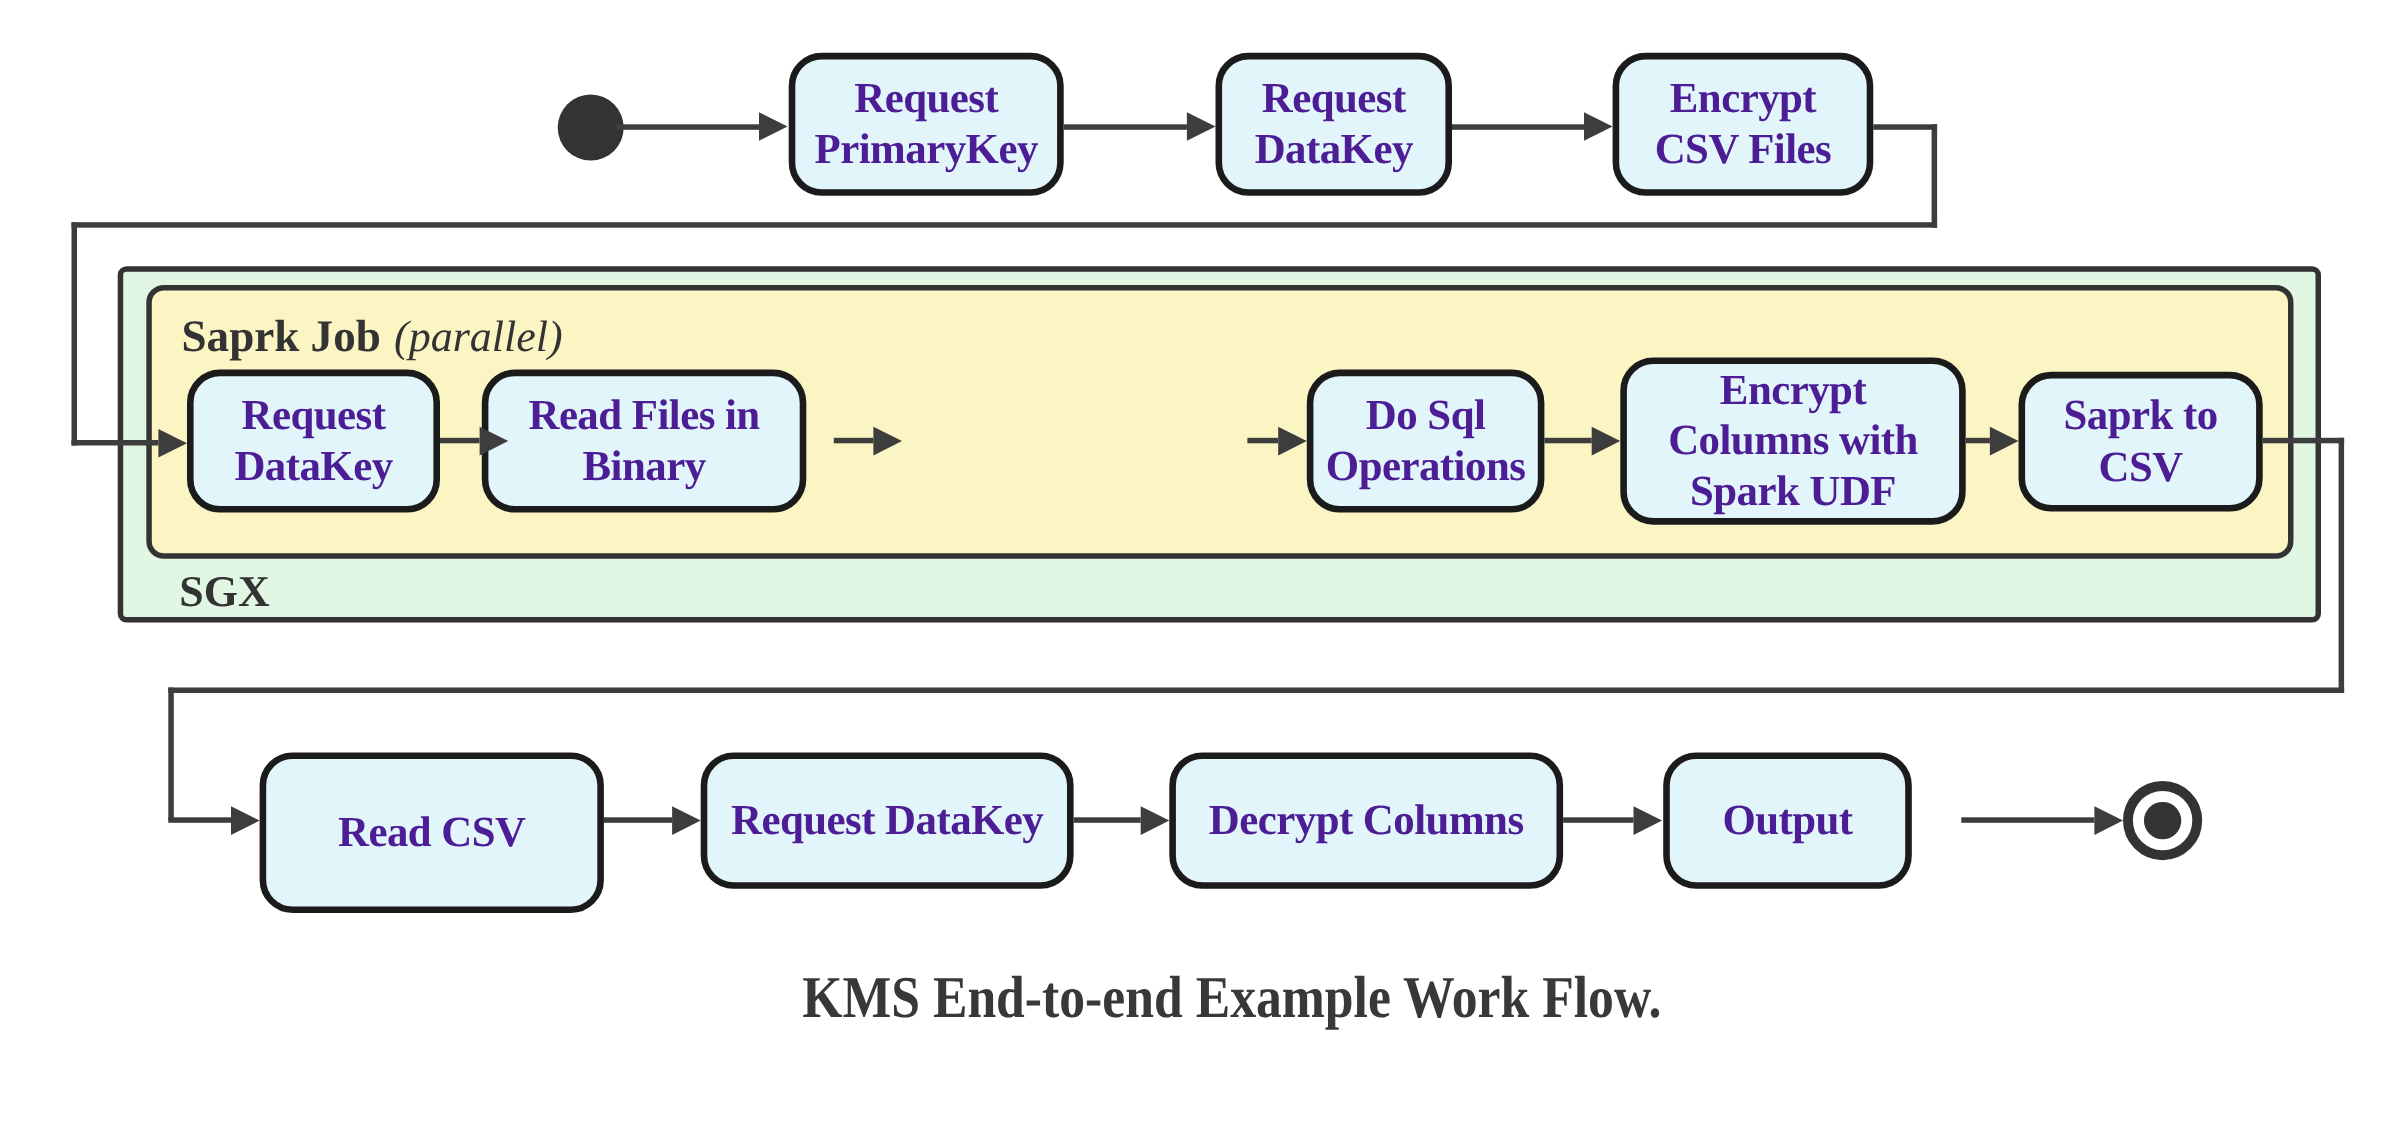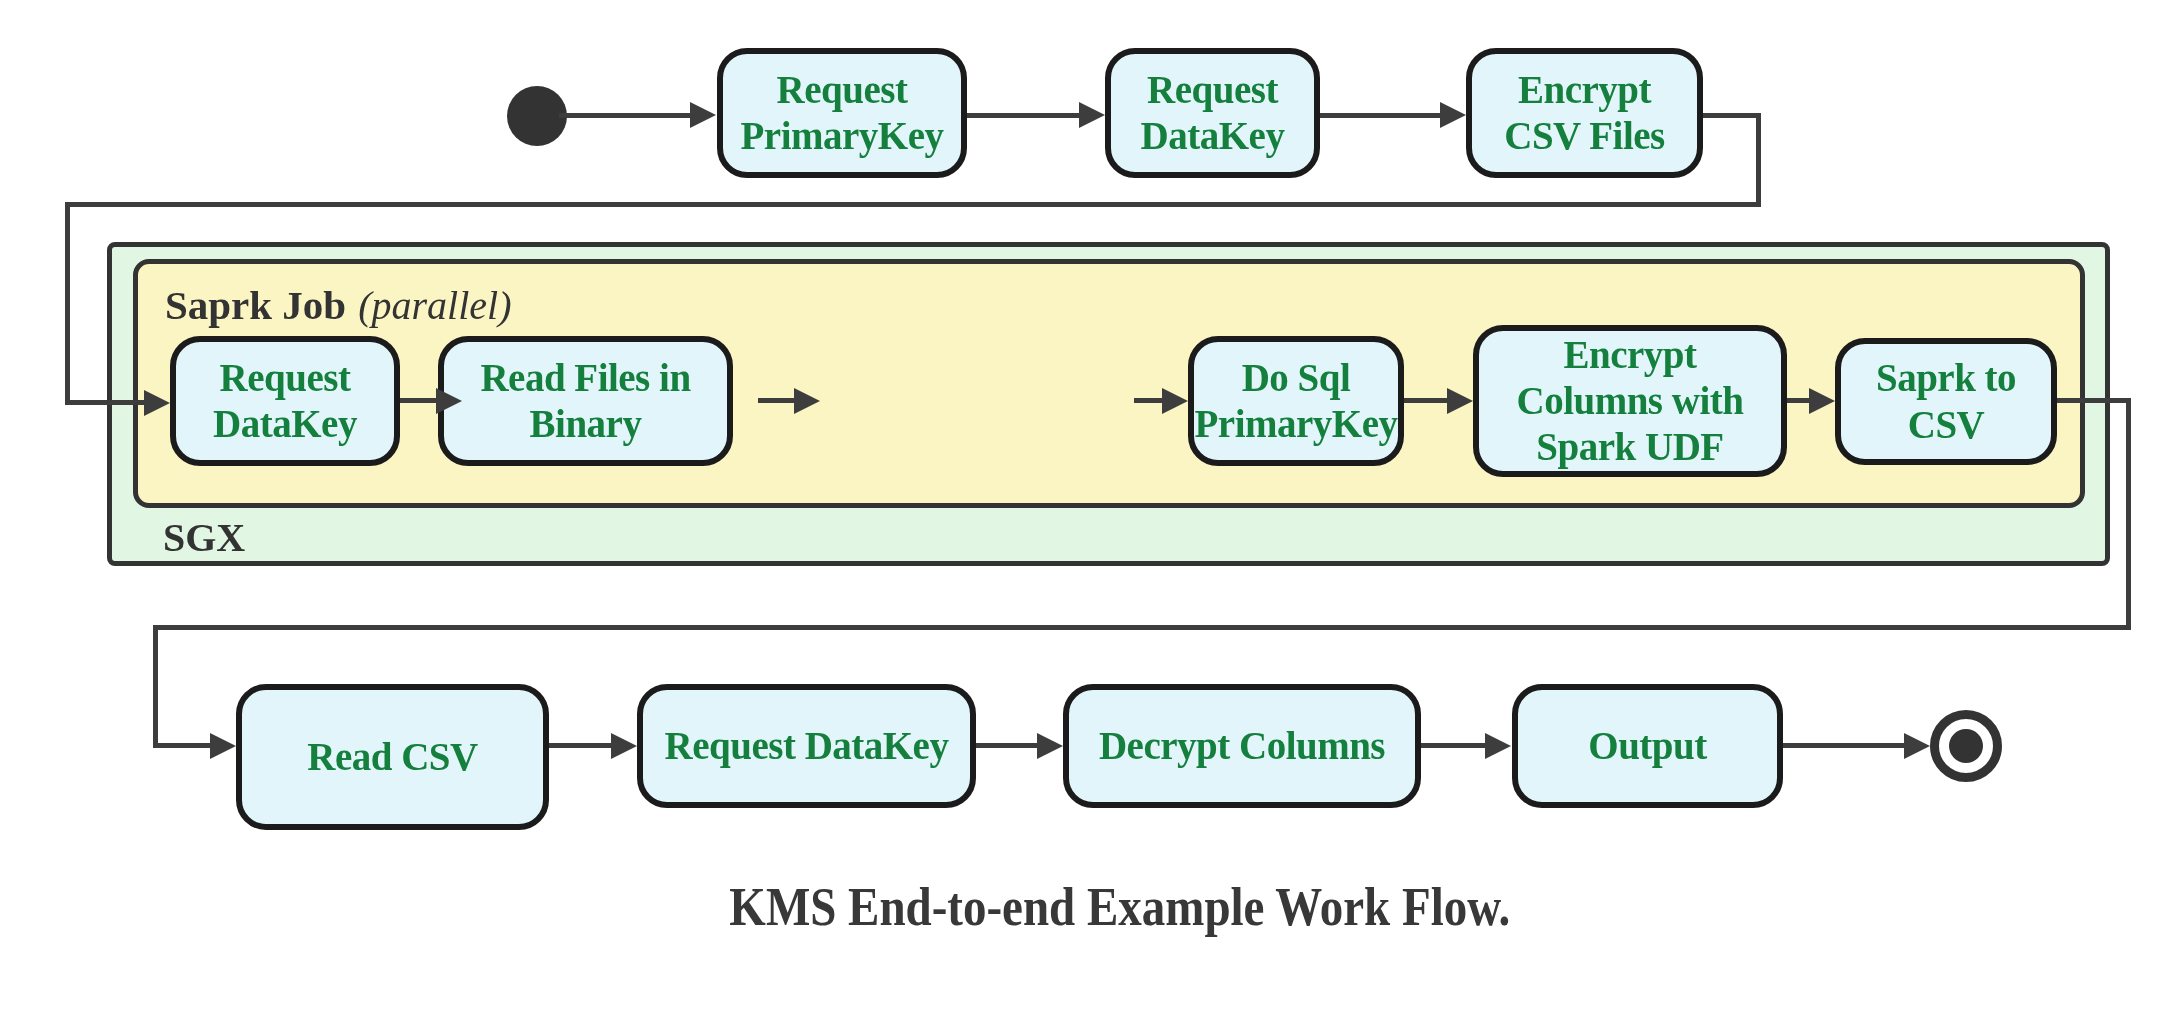--- a/index.html
+++ b/index.html
@@ -6,21 +6,21 @@
   #canvas{position:relative;width:2179px;height:1036px;background:#ffffff;overflow:hidden;
           font-family:"Liberation Serif","DejaVu Serif",serif;}
   .container{position:absolute;box-sizing:border-box;}
   #sgx-box{left:107px;top:242px;width:2003px;height:324px;background:#e2f7e3;
            border:5px solid #333333;border-radius:8px;z-index:1;}
   #spark-box{left:133px;top:259px;width:1952px;height:249px;background:#fbf5c4;
            border:5px solid #333333;border-radius:16px;z-index:2;}
   .node{position:absolute;box-sizing:border-box;background:#e1f5fa;border:6px solid #1b1b1b;
         border-radius:30px;display:flex;align-items:center;justify-content:center;
         text-align:center;z-index:4;}
-  .node-label{font-weight:bold;font-size:39px;line-height:1.18;color:#15803d;
+  .node-label{font-weight:bold;font-size:39px;line-height:1.18;color:#4c1d95;
         white-space:pre-line;letter-spacing:-0.5px;}
   .hl{position:absolute;height:5px;background:#3d3d3d;z-index:5;}
   .vl{position:absolute;width:5px;background:#3d3d3d;z-index:5;}
   .ah{position:absolute;width:0;height:0;border-top:13px solid transparent;
       border-bottom:13px solid transparent;border-left:26px solid #3d3d3d;z-index:5;}
   #start-node{position:absolute;left:507px;top:86px;width:60px;height:60px;
       border-radius:50%;background:#333333;z-index:4;}
   #final-node{position:absolute;left:1930px;top:710px;width:72px;height:72px;box-sizing:border-box;
       border:9px solid #333333;border-radius:50%;background:#ffffff;z-index:4;
       display:flex;align-items:center;justify-content:center;}
@@ -65,41 +65,41 @@
   <div class="node" style="left:170px;top:336px;width:230px;height:130px;">
       <span class="node-label">Request
 DataKey</span>
     </div>
   <div class="node" style="left:438px;top:336px;width:295px;height:130px;">
       <span class="node-label">Read Files in
 Binary</span>
     </div>
   <div class="node" style="left:1188px;top:336px;width:216px;height:130px;">
       <span class="node-label">Do Sql
-PrimaryKey</span>
+Operations</span>
     </div>
   <div class="node" style="left:1473px;top:325px;width:314px;height:152px;">
       <span class="node-label">Encrypt
 Columns with
 Spark UDF</span>
     </div>
   <div class="node" style="left:1835px;top:338px;width:222px;height:127px;">
       <span class="node-label">Saprk to CSV</span>
     </div>
 
   <div class="node" style="left:236px;top:684px;width:313px;height:146px;">
       <span class="node-label">Read CSV</span>
     </div>
   <div class="node" style="left:637px;top:684px;width:339px;height:124px;">
       <span class="node-label">Request DataKey</span>
     </div>
   <div class="node" style="left:1063px;top:684px;width:358px;height:124px;">
       <span class="node-label">Decrypt Columns</span>
     </div>
-  <div class="node" style="left:1512px;top:684px;width:271px;height:124px;">
+  <div class="node" style="left:1512px;top:684px;width:226px;height:124px;">
       <span class="node-label">Output</span>
     </div>
 
   <div class="hl" style="left:559px;top:113px;width:131px;"></div>
   <div class="ah" style="left:690px;top:102px;"></div>
   <div class="hl" style="left:967px;top:113px;width:112px;"></div>
   <div class="ah" style="left:1079px;top:102px;"></div>
   <div class="hl" style="left:1320px;top:113px;width:120px;"></div>
   <div class="ah" style="left:1440px;top:102px;"></div>
 

